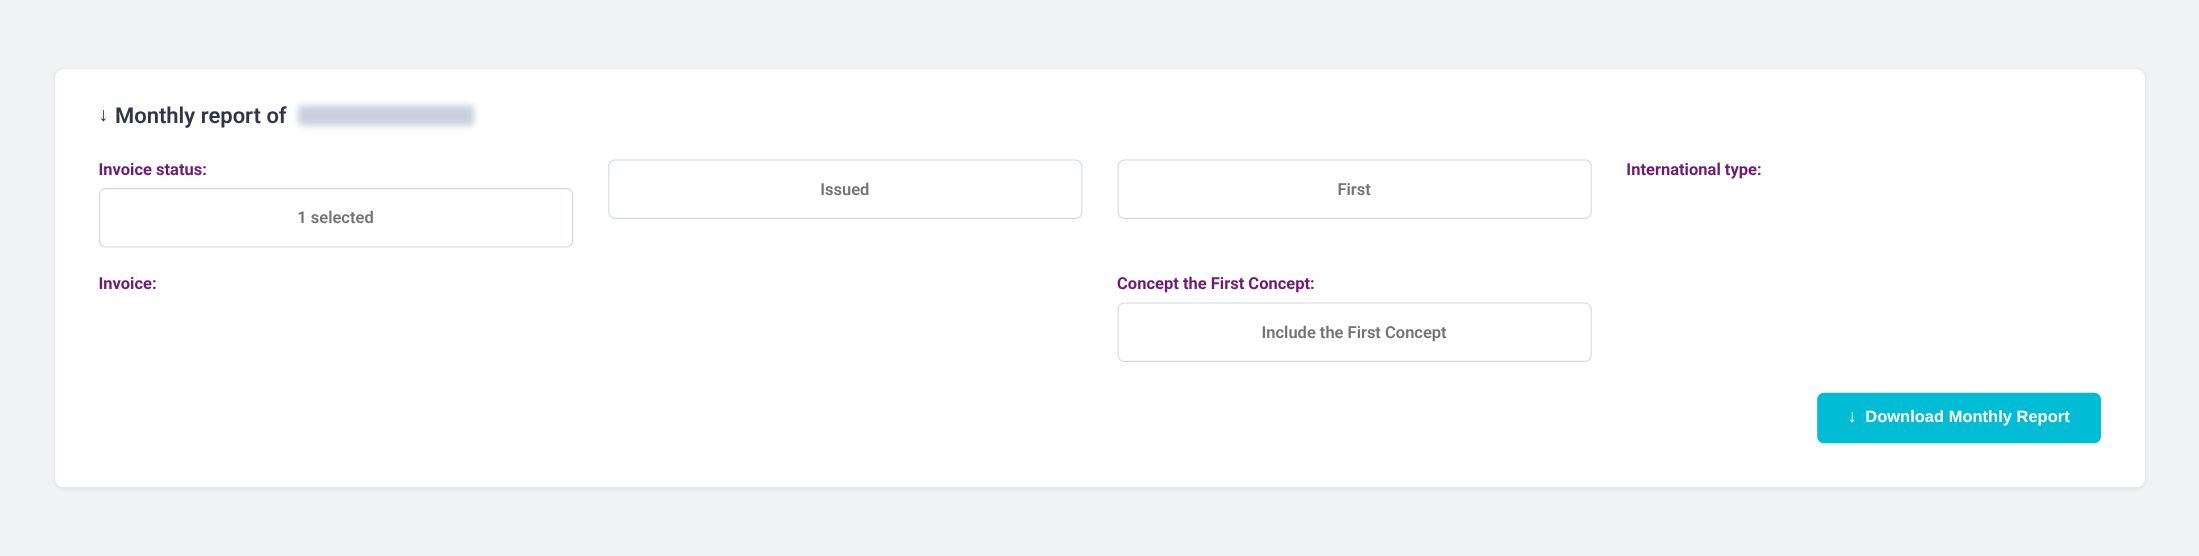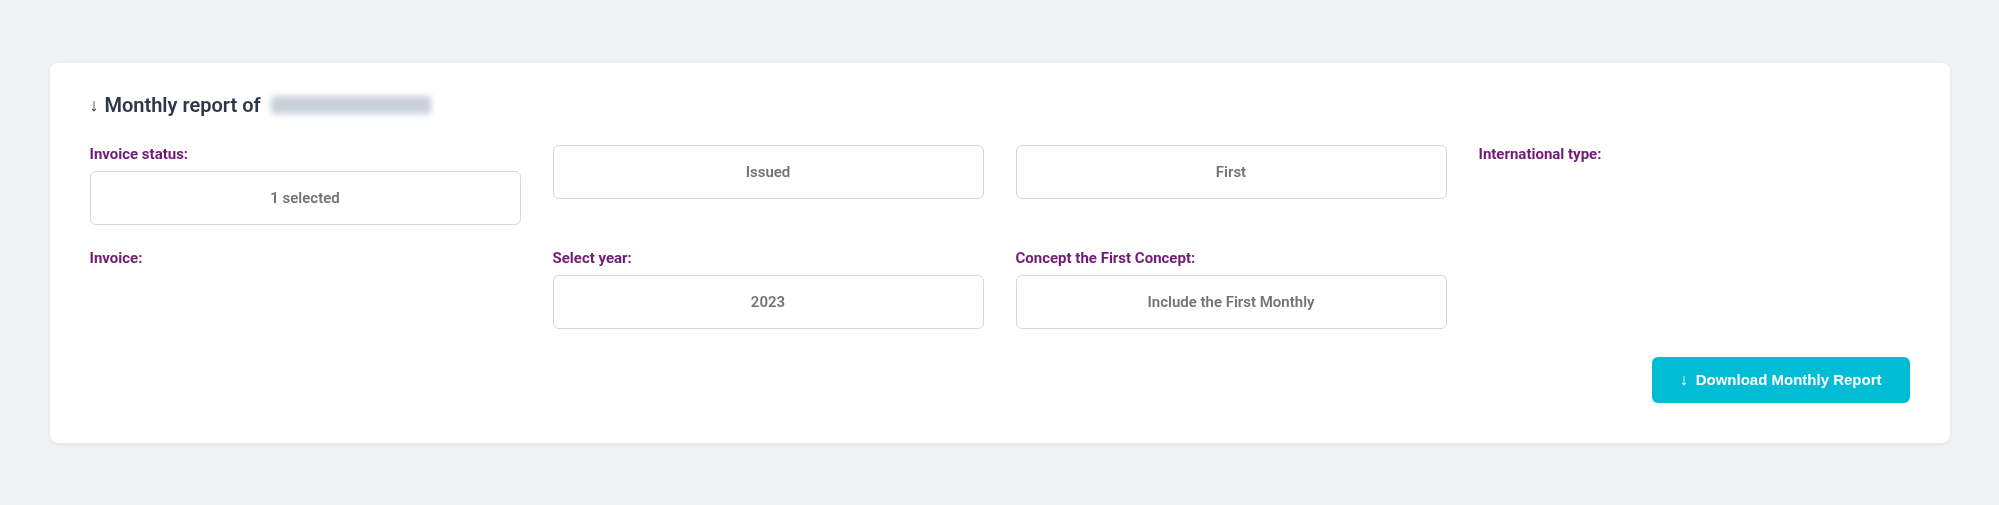--- a/index.html
+++ b/index.html
@@ -164,30 +164,26 @@
       <div class="filter-group">
         <span class="filter-label">International type:</span>
       </div>
 
       <div class="filter-group">
         <span class="filter-label">Invoice:</span>
       </div>
 
 
       <div class="filter-group">
-        <span class="filter-label">Select year:</span>
-        <div class="filter-select">
-          <span>2023</span>
-        </div>
       </div>
 
       <div class="filter-group">
         <span class="filter-label">Concept the First Concept:</span>
         <div class="filter-select">
-          <span>Include the First Monthly</span>
+          <span>Include the First Concept</span>
         </div>
       </div>
 
     </div>
 
     <div class="bottom-row">
       <button class="download-btn">
         <span class="btn-download-icon">↓</span>
         <span>Download Monthly Report</span>
       </button>

